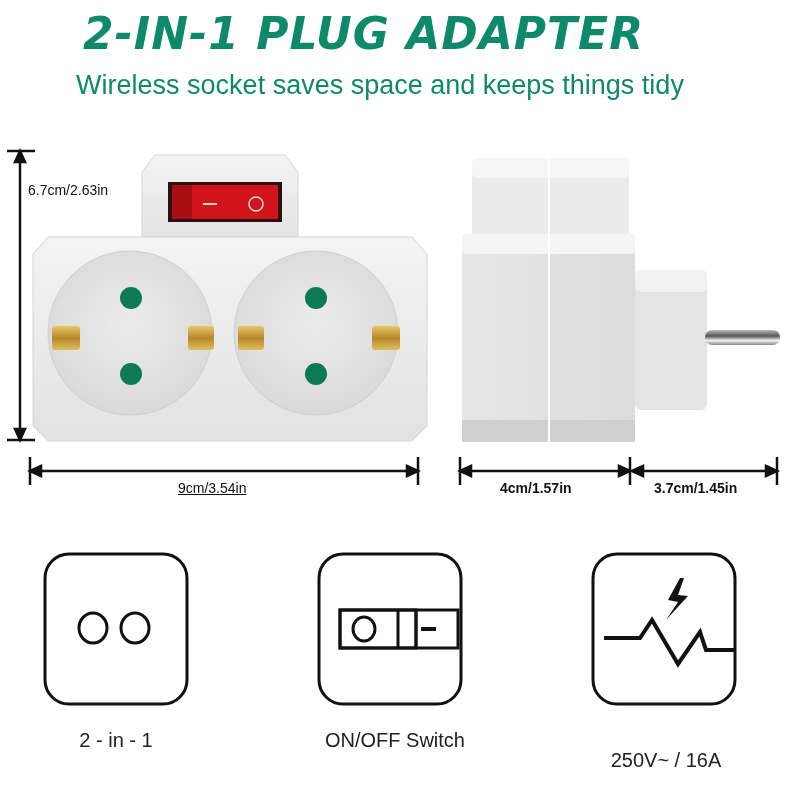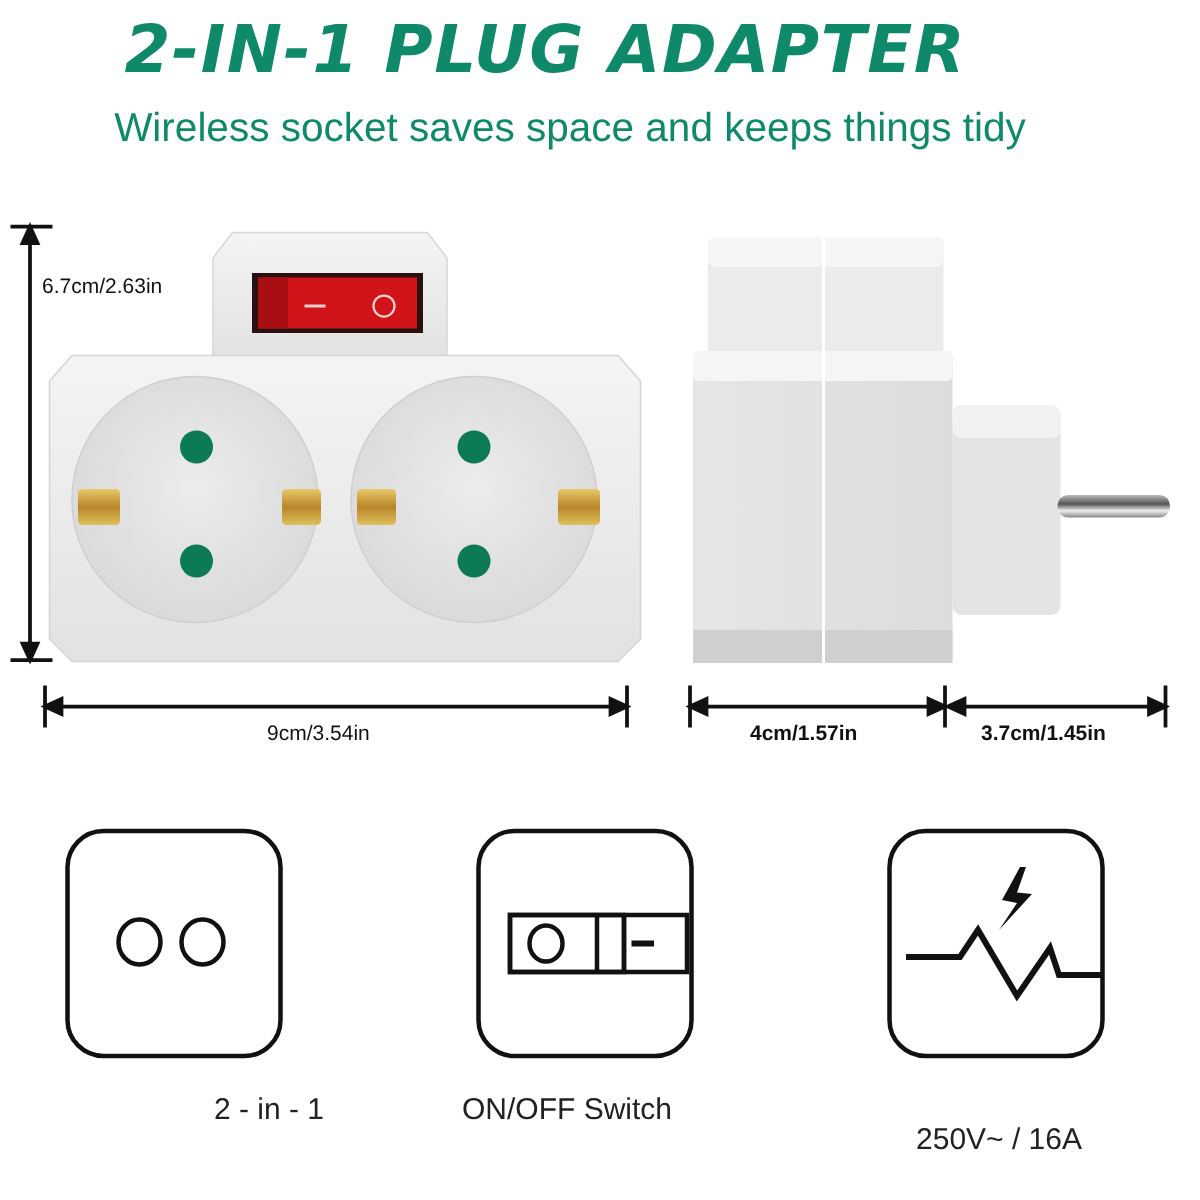--- a/index.html
+++ b/index.html
@@ -72,21 +72,21 @@
   <g stroke="#111" stroke-width="2.5" fill="#111">
     <line x1="30" y1="457" x2="30" y2="485"></line>
     <line x1="418" y1="457" x2="418" y2="485"></line>
     <line x1="37" y1="471" x2="411" y2="471"></line>
     <path d="M30,471 L41,466 L41,476 Z"></path>
     <path d="M418,471 L407,466 L407,476 Z"></path>
   </g>
 </svg>
 
 <div class="dimlabel" style="left:28px;top:182px;text-align:center;">6.7cm/2.63in</div>
-<div class="dimlabel" style="left:178px;top:480px;">9cm/3.54in</div>
+<div class="dimlabel" style="left:178px;top:480px;text-decoration:underline;">9cm/3.54in</div>
 
 <svg width="360" height="360" style="left:440px;top:140px" viewBox="440 140 360 360">
   <defs>
     <linearGradient id="sideG" x1="0" y1="0" x2="1" y2="0">
       <stop offset="0" stop-color="#e6e6e6"></stop>
         <stop offset="1" stop-color="#dcdcdc"></stop>
     </linearGradient>
     <linearGradient id="pinG" x1="0" y1="0" x2="0" y2="1">
       <stop offset="0" stop-color="#bbb"></stop>
         <stop offset="0.4" stop-color="#555"></stop>
@@ -123,31 +123,31 @@
 </svg>
 
 <div class="dimlabel" style="left:500px;top:480px;font-weight:bold;">4cm/1.57in</div>
 <div class="dimlabel" style="left:654px;top:480px;font-weight:bold;">3.7cm/1.45in</div>
 
 <svg width="160" height="160" style="left:36px;top:548px" viewBox="0 0 160 160">
   <rect x="9" y="6" width="142" height="150" rx="24" fill="none" stroke="#111" stroke-width="3"></rect>
   <ellipse cx="57" cy="80" rx="14" ry="15" fill="none" stroke="#111" stroke-width="3"></ellipse>
   <ellipse cx="99" cy="80" rx="14" ry="15" fill="none" stroke="#111" stroke-width="3"></ellipse>
 </svg>
-<div class="iconlabel" style="left:16px;top:729px;text-align:right;">2 - in - 1</div>
+<div class="iconlabel" style="left:16px;top:729px;">2 - in - 1</div>
 
 <svg width="160" height="160" style="left:310px;top:548px" viewBox="0 0 160 160">
   <rect x="9" y="6" width="142" height="150" rx="24" fill="none" stroke="#111" stroke-width="3"></rect>
   <rect x="30" y="62" width="76" height="38" fill="none" stroke="#111" stroke-width="3"></rect>
   <line x1="88" y1="62" x2="88" y2="100" stroke="#111" stroke-width="3"></line>
   <ellipse cx="54" cy="81" rx="11" ry="12" fill="none" stroke="#111" stroke-width="3"></ellipse>
   <line x1="106" y1="62" x2="106" y2="100" stroke="#111" stroke-width="3"></line>
   <rect x="30" y="62" width="118" height="38" fill="none" stroke="#111" stroke-width="3"></rect>
   <line x1="111" y1="81" x2="126" y2="81" stroke="#111" stroke-width="4"></line>
 </svg>
-<div class="iconlabel" style="left:278px;top:729px;">ON/OFF Switch</div>
+<div class="iconlabel" style="left:295px;top:729px;">ON/OFF Switch</div>
 
 <svg width="160" height="160" style="left:584px;top:548px" viewBox="0 0 160 160">
   <rect x="9" y="6" width="142" height="150" rx="24" fill="none" stroke="#111" stroke-width="3"></rect>
   <path d="M96,30 L84,52 L94,54 L82,72 L104,48 L94,47 L100,30 Z" fill="#111"></path>
   <polyline points="20,90 56,90 68,72 94,116 116,84 122,102 150,102" fill="none" stroke="#111" stroke-width="4" stroke-linejoin="miter"></polyline>
 </svg>
 <div class="iconlabel" style="left:566px;top:749px;">250V~ / 16A</div>
 
 </body></html>

